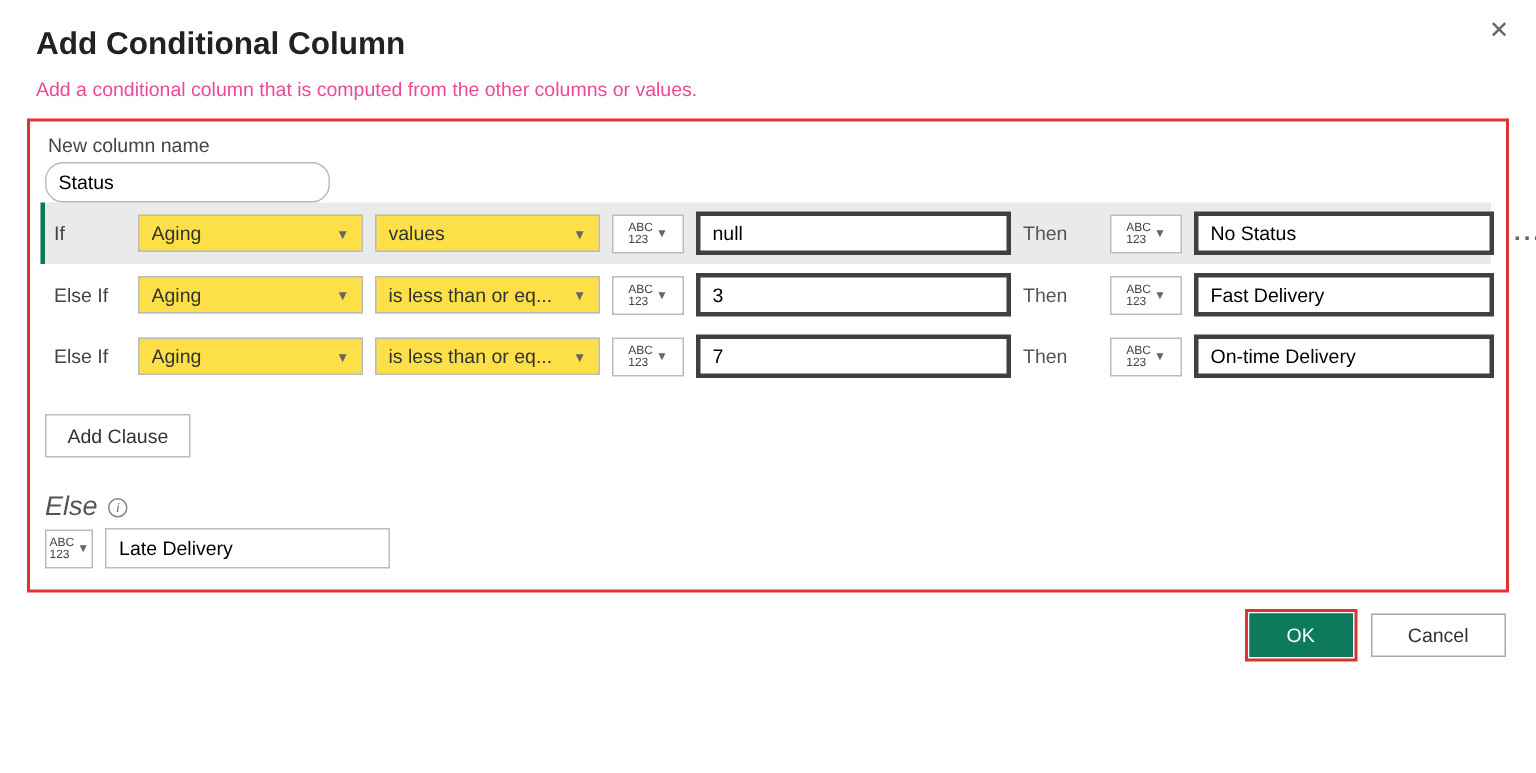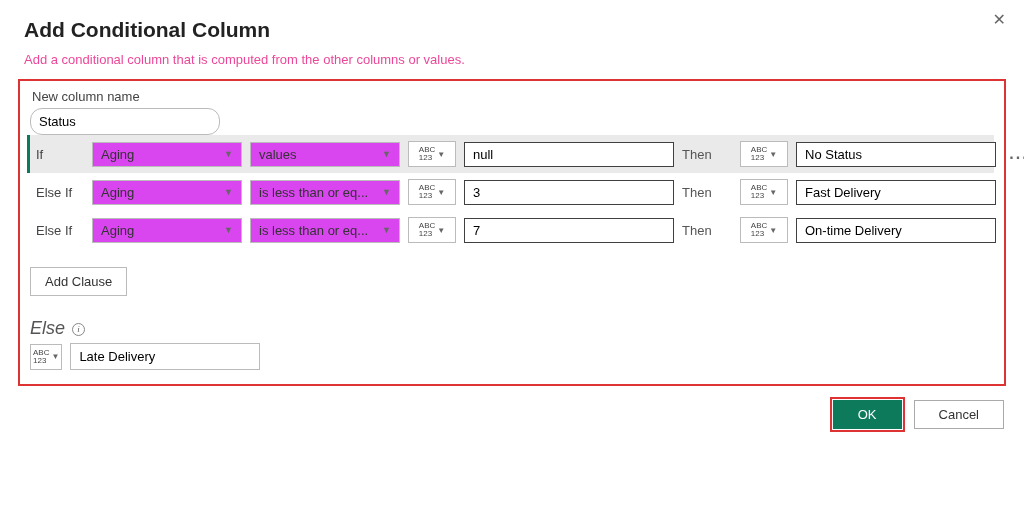--- a/index.html
+++ b/index.html
@@ -95,21 +95,21 @@
     border-left: 3px solid #0d7a5b;
     margin-left: -3px;
   }
   .row-label {
     font-size: 13px;
     color: #444;
     padding-left: 6px;
   }
   .dropdown {
     border: 1px solid #bbb;
-    background: #d946ef;
+    background: #fde047;
     padding: 4px 8px;
     font-size: 13px;
     display: flex;
     justify-content: space-between;
     align-items: center;
     cursor: pointer;
     white-space: nowrap;
     overflow: hidden;
   }
   .dropdown .caret {
@@ -134,21 +134,21 @@
     color: #444;
     text-align: left;
   }
   .type-selector .caret {
     font-size: 8px;
     color: #666;
     margin-left: 2px;
   }
   .type-selector .caret::before { content: "\25BC"; }
   .val-input {
-    border: 1px solid #404040;
+    border: 3px solid #404040;
     padding: 4px 8px;
     font-size: 13px;
     background: #fff;
   }
   .more-dots {
     font-size: 16px;
     font-weight: bold;
     letter-spacing: 2px;
     color: #666;
     text-align: center;

